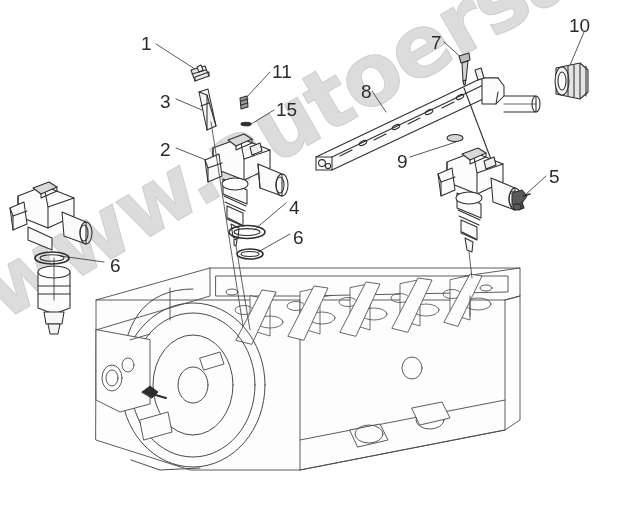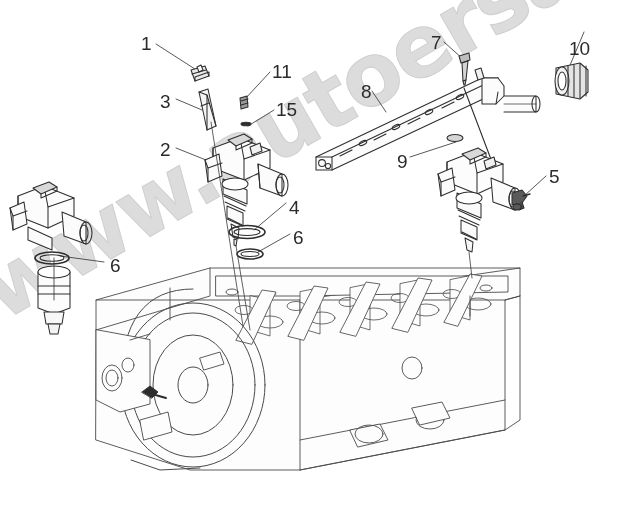--- a/index.html
+++ b/index.html
@@ -325,18 +325,18 @@
 
   <div class="lbl" style="left:141px;top:34px;">1</div>
   <div class="lbl" style="left:160px;top:140px;">2</div>
   <div class="lbl" style="left:160px;top:92px;">3</div>
   <div class="lbl" style="left:289px;top:198px;">4</div>
   <div class="lbl" style="left:549px;top:167px;">5</div>
   <div class="lbl" style="left:293px;top:228px;">6</div>
   <div class="lbl" style="left:431px;top:33px;">7</div>
   <div class="lbl" style="left:361px;top:82px;">8</div>
   <div class="lbl" style="left:397px;top:152px;">9</div>
-  <div class="lbl" style="left:569px;top:16px;margin-top:23px;">10</div>
+  <div class="lbl" style="left:569px;top:16px;">10</div>
   <div class="lbl" style="left:272px;top:62px;text-align:center;">11</div>
   <div class="lbl" style="left:276px;top:100px;">15</div>
   <div class="lbl" style="left:110px;top:256px;">6</div>
 
 </div>
 
 </body></html>

